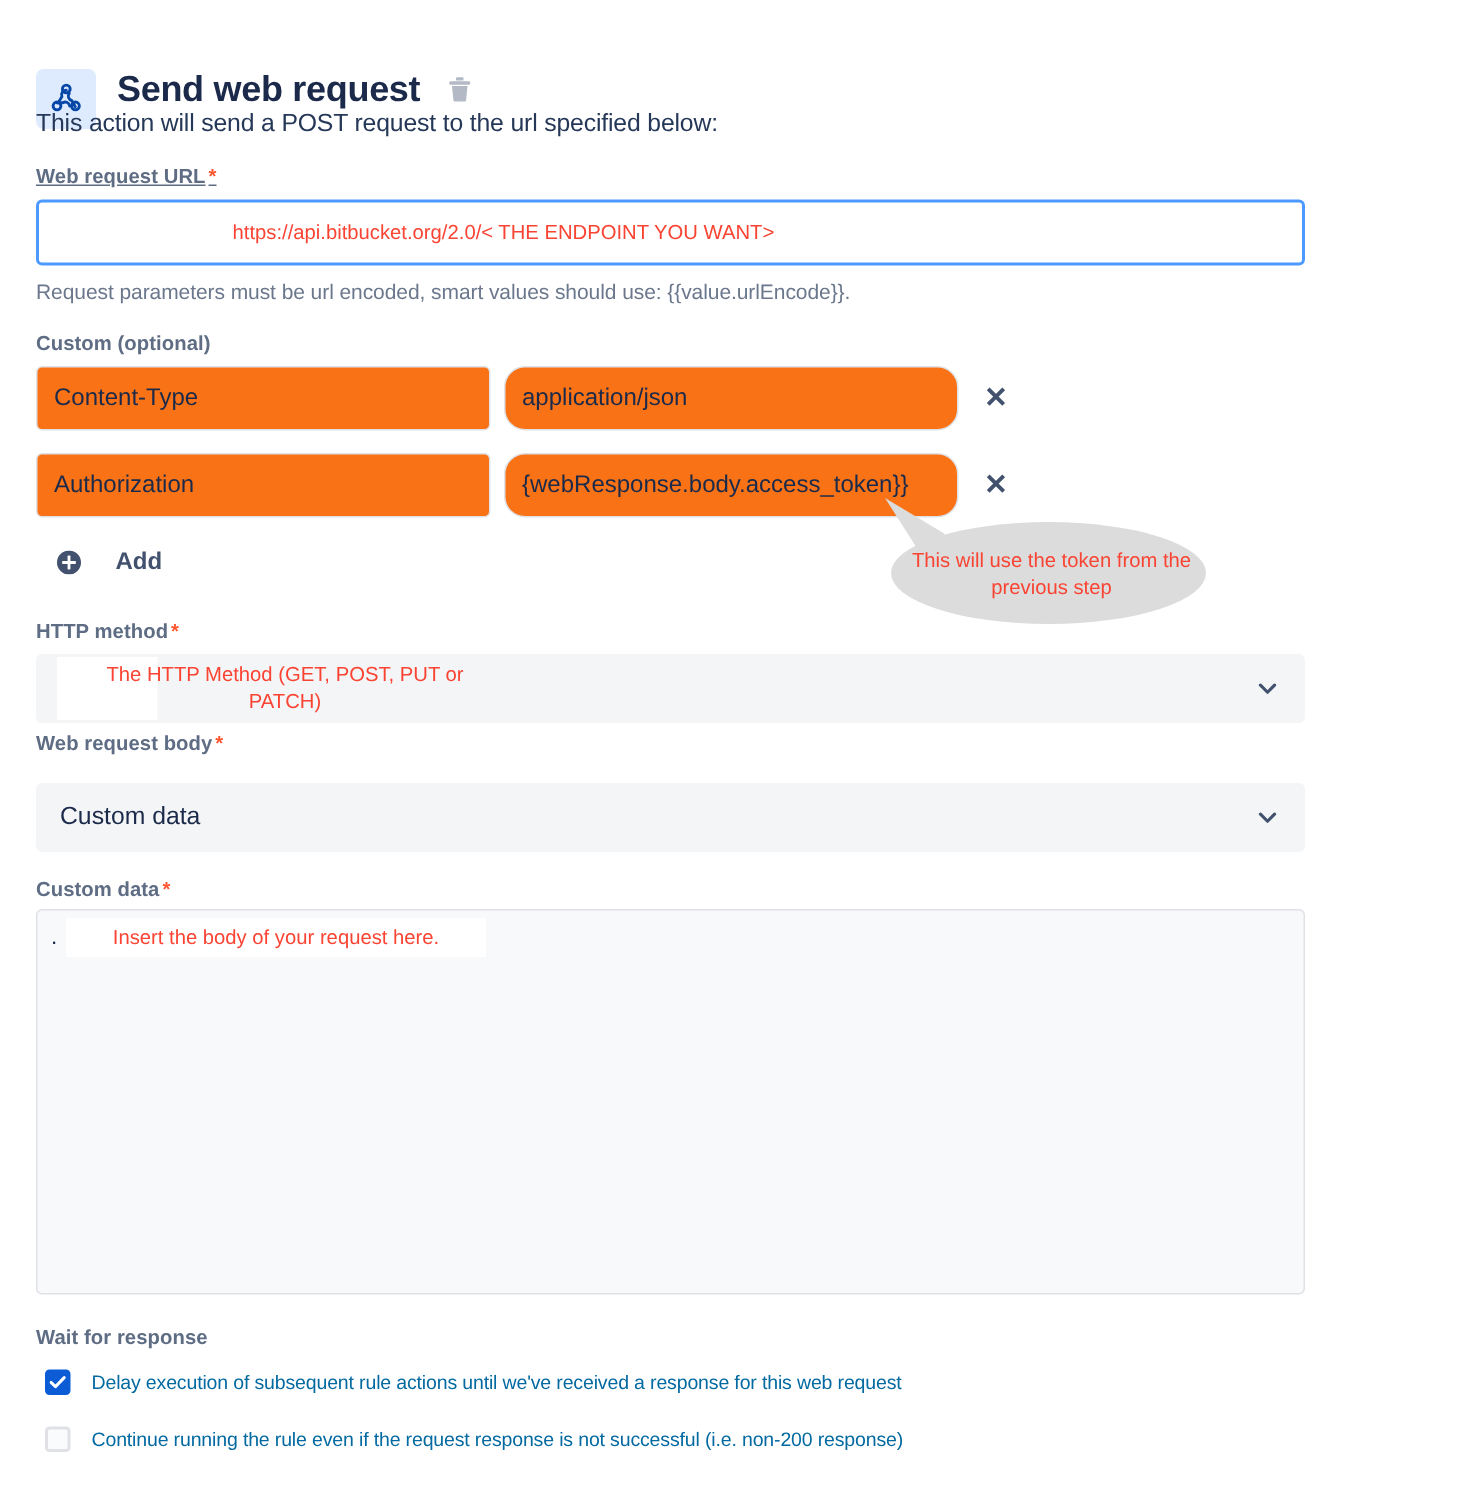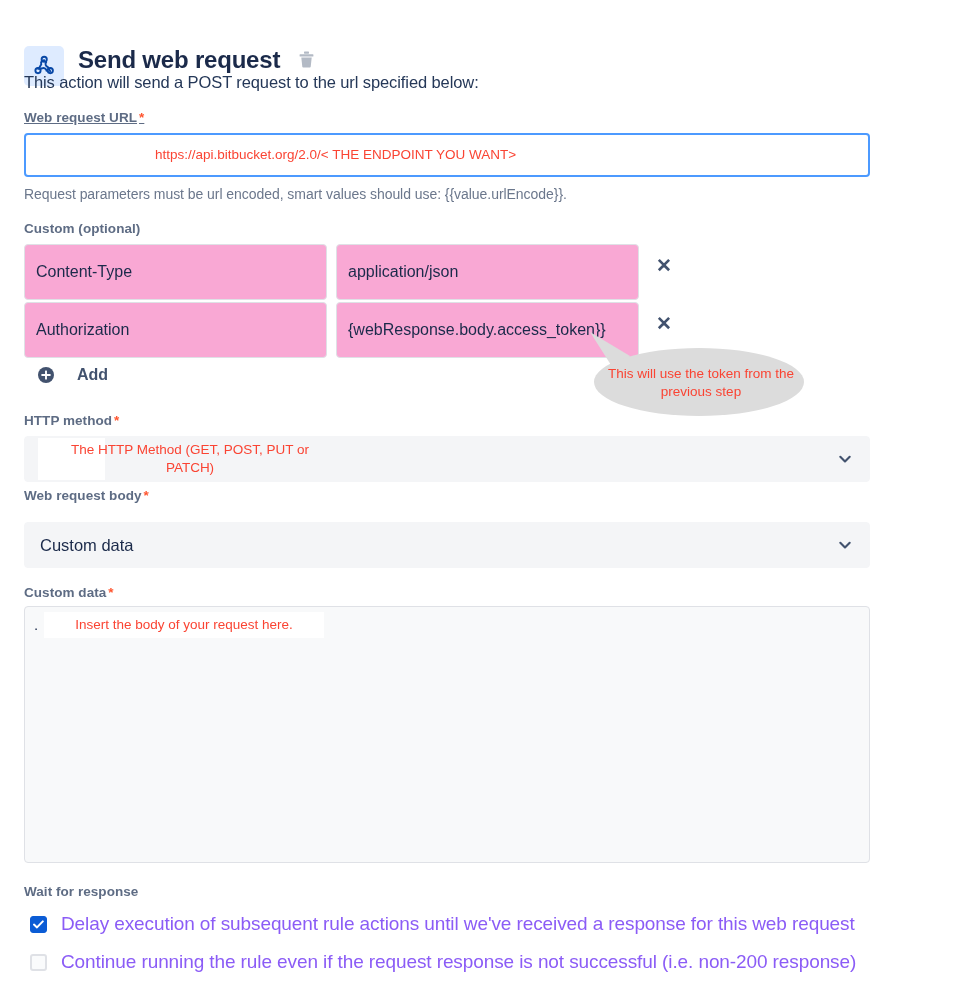--- a/index.html
+++ b/index.html
@@ -102,35 +102,35 @@
     left: 24px; top: 186px;
     font-size: 14px;
     color: #6B778C;
     letter-spacing: -0.05px;
   }
 
   
   .hrow-key, .hrow-val {
     position: absolute;
     box-sizing: border-box;
-    height: 56px;
-    background: #f9a8d4;
+    height: 43px;
+    background: #f97316;
     border: 1px solid #DFE1E6;
     border-radius: 4px;
     display: flex;
     align-items: center;
     padding: 0 11px;
     font-size: 16px;
     color: #1B2A4A;
     overflow: hidden;
     white-space: nowrap;
     text-align: center;
   }
   .hrow-key { left: 24px; width: 303px; }
-  .hrow-val { left: 336px; width: 303px; }
+  .hrow-val { left: 336px; width: 303px; border-radius: 14px; }
   .xbtn {
     position: absolute;
     width: 22px; height: 22px;
     display: flex;
     align-items: center;
     justify-content: center;
     font-size: 19px;
     font-weight: bold;
     color: #42526E;
     left: 653px;
@@ -225,22 +225,22 @@
   }
   .cbox.on {
     background: #0B5CD5;
     border: 1px solid #0B5CD5;
   }
   .cbox.off {
     background: #FAFBFC;
     border: 2px solid #DFE1E6;
   }
   .cb-label {
-    font-size: 19px;
-    color: #8b5cf6;
+    font-size: 13px;
+    color: #0369a1;
     white-space: nowrap;
     letter-spacing: -0.1px;
   }
 
   
   .callout {
     position: absolute;
     left: 588px; top: 330px;
     width: 225px; height: 90px;
     pointer-events: none;

